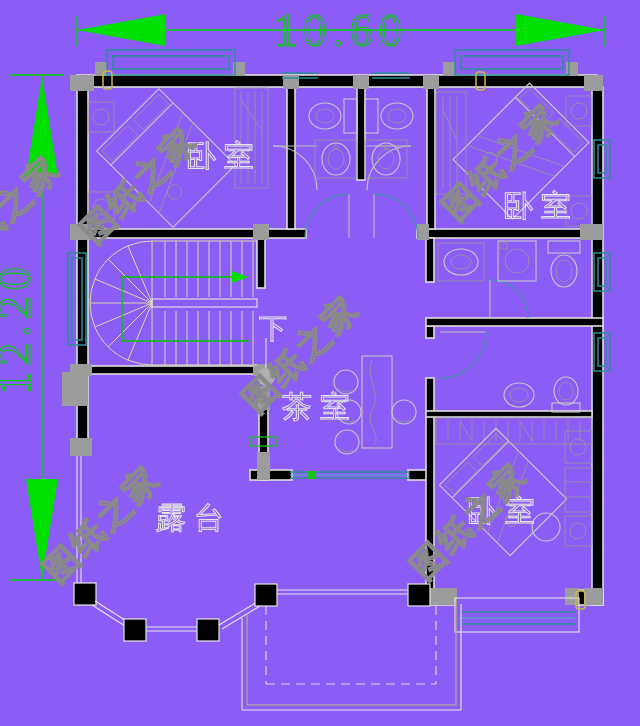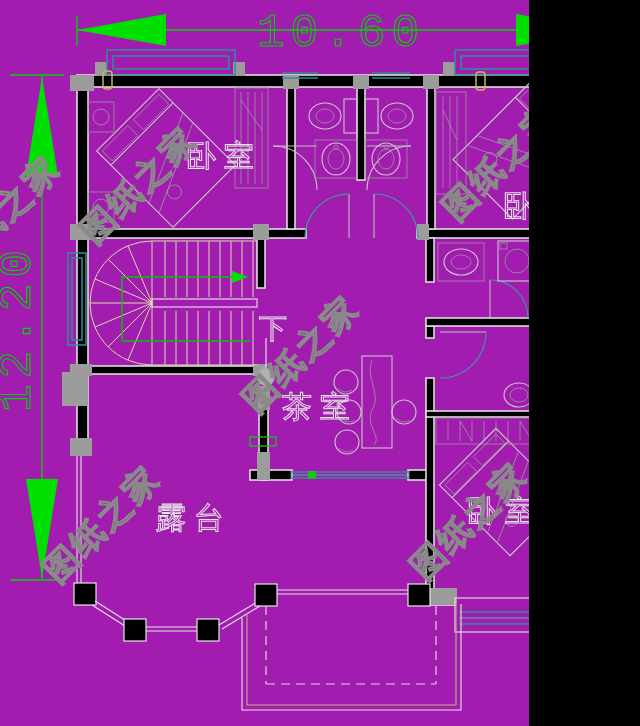--- a/index.html
+++ b/index.html
@@ -1,17 +1,17 @@
 <!DOCTYPE html>
 <html><head>
 <meta charset="utf-8">
 <style>
   html,body{margin:0;padding:0;background:#000;}
-  .stage{position:relative;width:529px;height:726px;background:#a21caf;overflow:hidden;
-         font-family:Liberation Mono, monospace;}
+  .stage{position:relative;width:640px;height:726px;background:#8b5cf6;overflow:hidden;
+         font-family:Liberation Serif, serif;}
   svg{position:absolute;left:0;top:0;}
   
   .wall{fill:#000;stroke:#dedede;stroke-width:1.6;}
   .pier{fill:#9c9c9c;stroke:none;}
   .win{stroke:#2e8f96;stroke-width:1.5;fill:none;}
   .winb{stroke:#45b8bd;stroke-width:1.2;fill:none;}
   .furn{stroke:#c9c9c9;stroke-width:1.1;fill:none;}
   .thin{stroke:#9a9a9a;stroke-width:0.8;fill:none;}
   .door{stroke:#bfbfbf;stroke-width:1.1;fill:none;}
   .doorteal{stroke:#3a9aa0;stroke-width:1.1;fill:none;}

